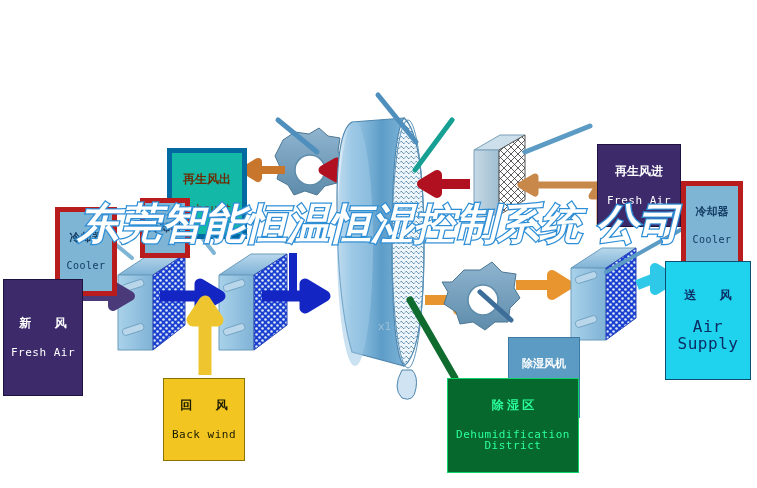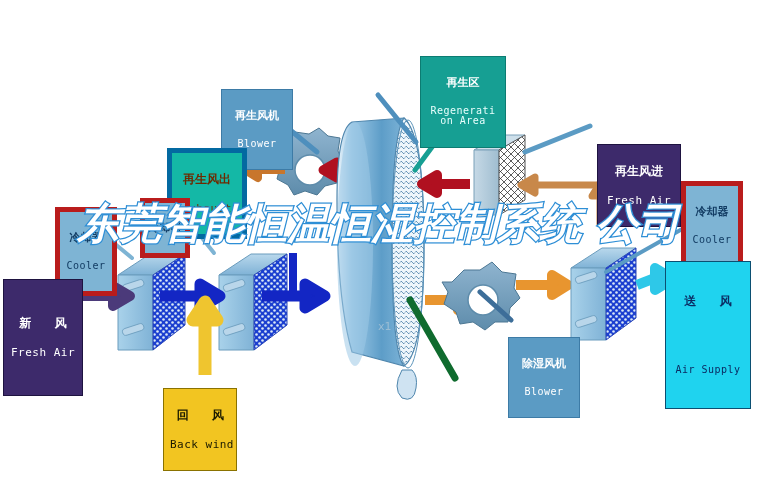--- a/index.html
+++ b/index.html
@@ -45,21 +45,21 @@
   .yellow .en{font-size:11px;color:#1a1a00;}
 
   
   .green{background:#06682c;border:1px solid #0dd46a;}
   .green .cn{font-size:12px;color:#2bffa0;}
   .green .en{font-size:11px;color:#2bffa0;}
 
   
   .cyan{background:#1fd3ef;border:1px solid #0b4f72;}
   .cyan .cn{font-size:12px;color:#0b2c63;}
-  .cyan .en{font-size:10px;color:#0b2c63;margin-top:40px;}
+  .cyan .en{font-size:16px;color:#0b2c63;}
 
   .sp{letter-spacing:10px;padding-left:10px;}
 
   
   #wm{position:absolute;left:0;top:200px;width:757px;text-align:center;
       font-family:"DejaVu Sans","Liberation Sans",sans-serif;
       font-weight:bold;font-size:42px;line-height:48px;
       font-style:italic;color:#ffffff;
       -webkit-text-stroke:2.5px #2f8fd6;
       paint-order:stroke fill;
@@ -224,30 +224,21 @@
     <path d="M590 126 L525 152" stroke="#5b9bc4" stroke-width="5"></path>
     <path d="M80 215 L132 258" stroke="#7eb4d4" stroke-width="4"></path>
     <path d="M183 214 L214 253" stroke="#7eb4d4" stroke-width="4"></path>
     <path d="M684 228 L606 272" stroke="#5b9bc4" stroke-width="4"></path>
     <path d="M511 320 L480 292" stroke="#3d6e99" stroke-width="5"></path>
     <path d="M455 378 L410 300" stroke="#0f6b2e" stroke-width="7"></path>
   </g>
 </svg>
 
 
-<div class="lbl steel" style="left:221px;top:89px;width:72px;padding:3px 2px;">
-  <span class="cn">再生风机</span>
-  <span class="en">Blower</span>
-</div>
-
-<div class="lbl teal" style="left:420px;top:56px;width:86px;padding:3px 2px;">
-  <span class="cn">再生区</span>
-  <span class="en">Regenerati
-on Area</span>
-</div>
+
 
 
 <div class="lbl orange" style="left:167px;top:148px;width:80px;padding:3px 2px;">
   <span class="cn">再生风出</span>
   <span class="en">Exhaust</span>
 </div>
 
 <div class="lbl purple" style="left:597px;top:144px;width:84px;padding:3px 2px;">
   <span class="cn">再生风进</span>
   <span class="en">Fresh Air</span>
@@ -265,32 +256,37 @@
 <div class="lbl steel2" style="left:55px;top:207px;width:62px;padding:3px 2px;">
   <span class="cn">冷却器</span>
   <span class="en">Cooler</span>
 </div>
 
 <div class="lbl purple" style="left:3px;top:279px;width:80px;padding:20px 2px;">
   <span class="cn sp">新   风</span>
   <span class="en">Fresh Air</span>
 </div>
 
-<div class="lbl yellow" style="left:163px;top:388px;width:74px;padding:3px 2px;text-align:right;">
+<div class="lbl yellow" style="left:163px;top:378px;width:82px;padding:3px 2px;">
   <span class="cn sp">回   风</span>
   <span class="en">Back wind</span>
 </div>
 
 <div class="lbl steel" style="left:508px;top:337px;width:72px;padding:3px 2px;">
   <span class="cn">除湿风机</span>
   <span class="en">Blower</span>
 </div>
 
-
-<div class="lbl cyan" style="left:665px;top:261px;width:86px;padding:16px 2px;">
+<div class="lbl green" style="left:447px;top:378px;width:132px;padding:3px 2px;">
+  <span class="cn">除 湿 区</span>
+  <span class="en">Dehumidification
+District</span>
+</div>
+
+<div class="lbl cyan" style="left:665px;top:261px;width:86px;padding:10px 2px;">
   <span class="cn sp">送   风</span>
   <span class="en">Air Supply</span>
 </div>
 
 <div id="wm">东莞智能恒温恒湿控制系统
 公司</div>
 
 </div>
 
 </body></html>

